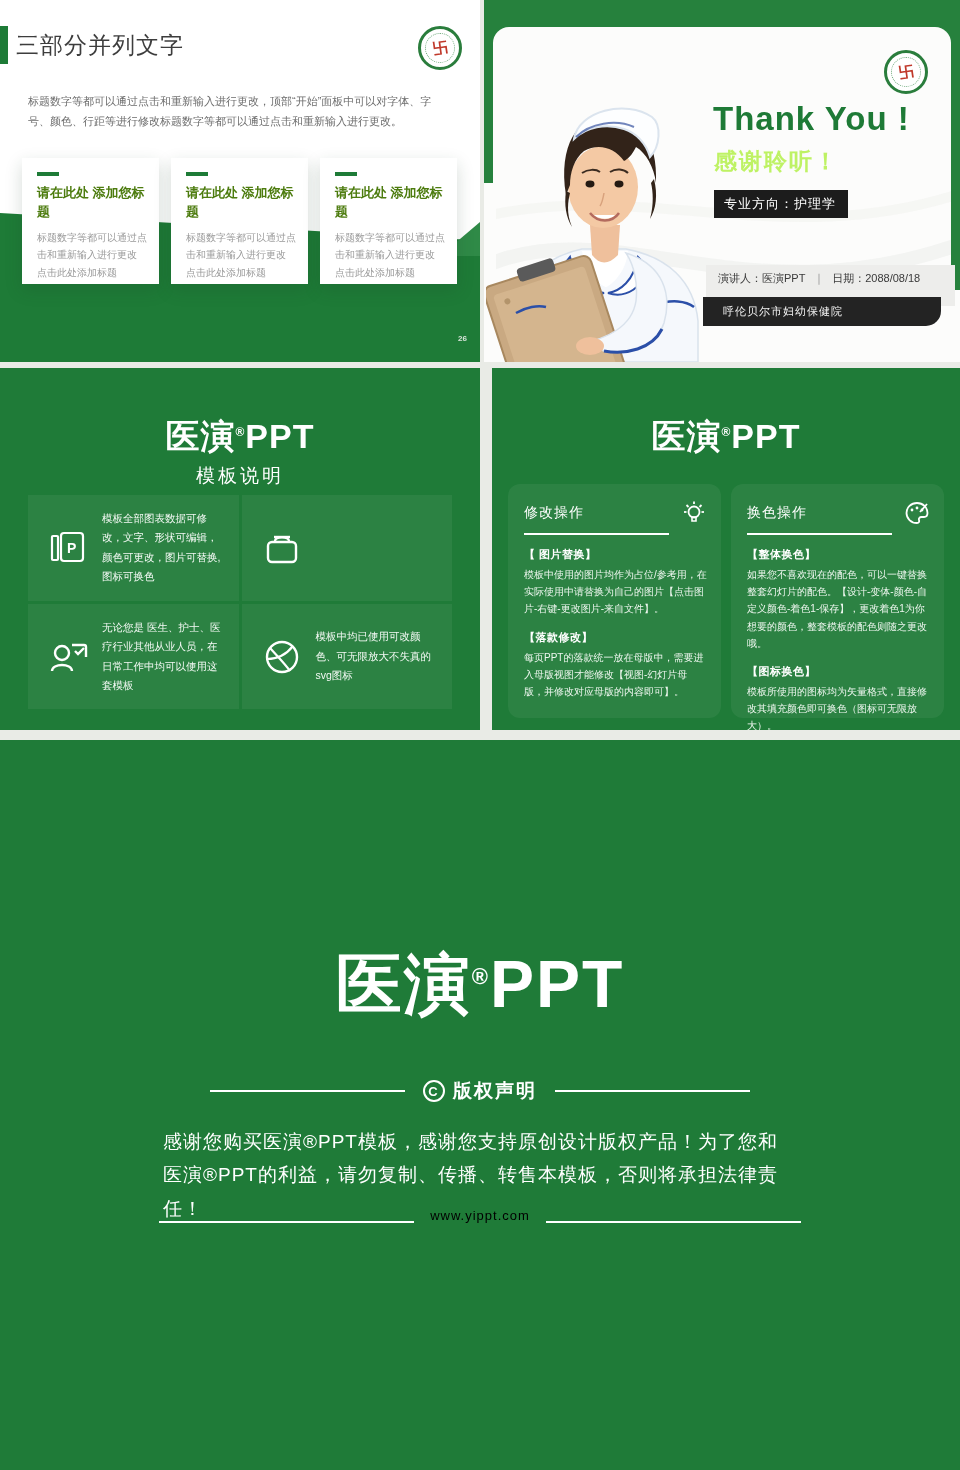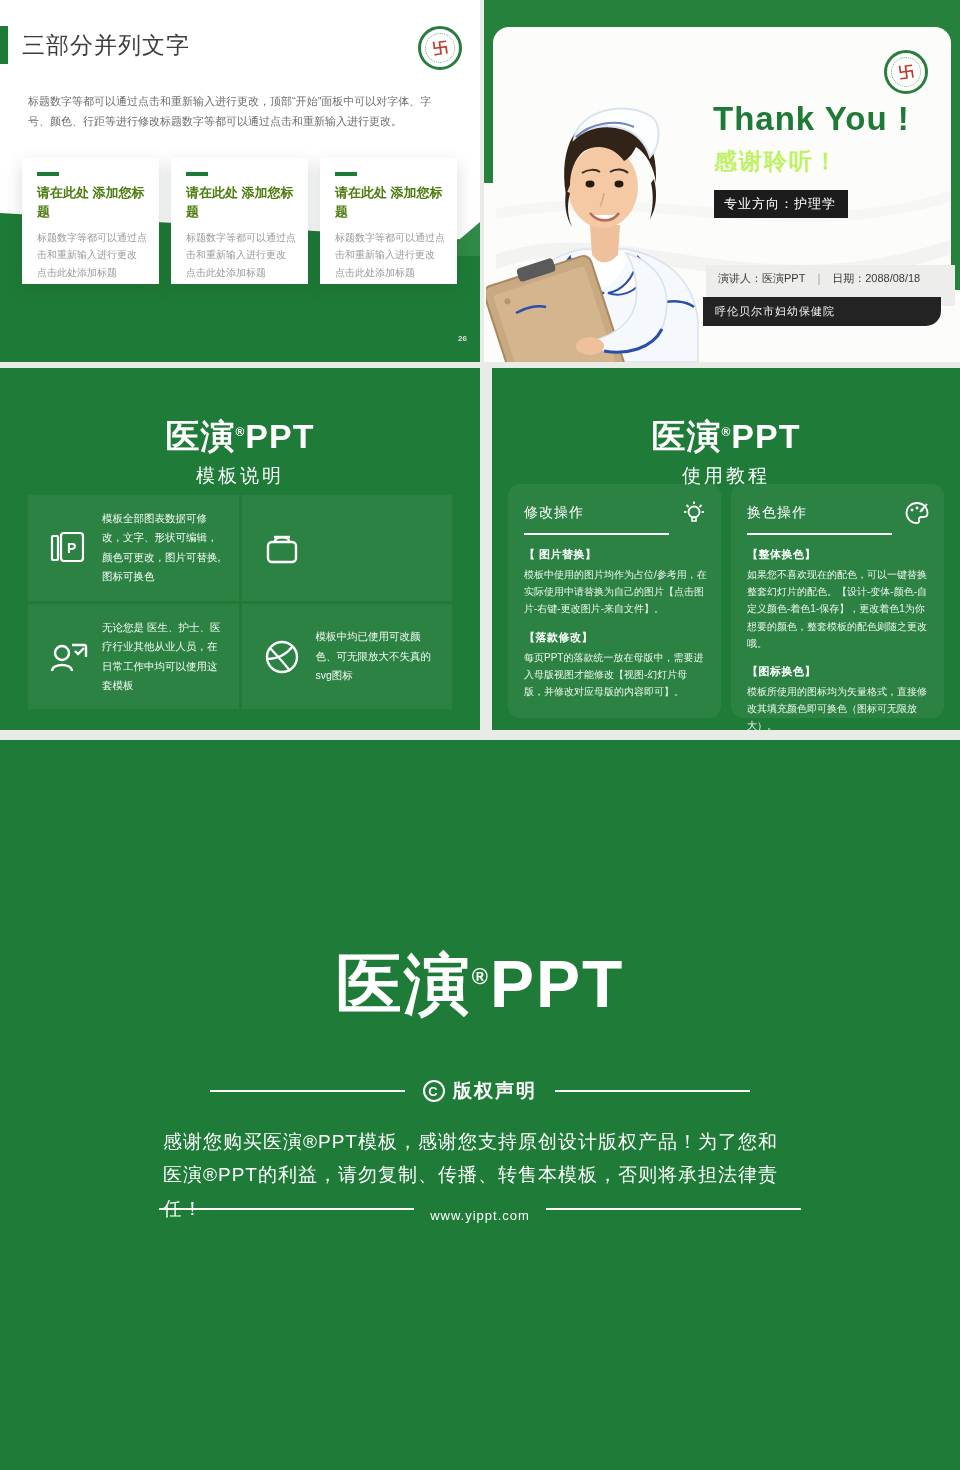--- a/index.html
+++ b/index.html
@@ -7,21 +7,21 @@
   body {
     font-family:"Liberation Sans","DejaVu Sans",sans-serif;
     background:#e9ebe6;
     position:relative; width:960px; height:1470px; overflow:hidden;
   }
   .abs { position:absolute; }
 
   
   .slide1 { left:0; top:0; width:480px; height:362px; background:#ffffff; overflow:hidden; }
   .s1-bar { left:0; top:26px; width:8px; height:38px; background:#1e7b37; }
-  .s1-title { left:22px; top:30px; font-size:23px; color:#3d3d3d; letter-spacing:1px; }
+  .s1-title { left:16px; top:30px; font-size:23px; color:#3d3d3d; letter-spacing:1px; }
   .s1-body { left:28px; top:92px; width:424px; font-size:11px; line-height:1.8; color:#6d6d6d; }
   .s1-green { left:0; top:200px; width:480px; height:162px; background:#1e7b37;
               clip-path:polygon(0 8%, 100% 25%, 100% 100%, 0 100%); }
   .s1-green-accent { left:440px; top:222px; width:40px; height:34px; background:#2f8a47;
               clip-path:polygon(100% 0, 100% 100%, 0 100%); }
   .s1-cards { left:22px; top:158px; width:436px; display:flex; gap:12px; }
   .s1-card { width:137px; height:126px; background:#ffffff; box-shadow:0 6px 16px rgba(30,60,40,.18);
              padding:14px 12px 10px 15px; }
   .s1-dash { width:22px; height:4px; background:#1e7b37; margin-bottom:8px; }
   .s1-card-title { font-size:13px; font-weight:bold; color:#4d7c0f; line-height:1.45; margin-bottom:8px; }
@@ -36,21 +36,21 @@
   .s2-wave { left:0; top:120px; width:476px; height:242px; opacity:.65; }
   .s2-logo { right:32px; top:50px; }
   .s2-en { left:229px; top:100px; font-size:33px; font-weight:bold; color:#1e7a36; letter-spacing:1px; }
   .s2-cn { left:230px; top:146px; font-size:23px; font-weight:bold; color:#bef264; letter-spacing:2px; }
   .s2-badge { left:230px; top:190px; background:#1c1c1c; color:#ffffff; font-size:13px;
               padding:5px 12px 5px 10px; letter-spacing:1px; }
   .s2-meta { left:222px; top:265px; width:249px; background:#ededeb; color:#3a3a3a; font-size:11px;
              padding:6px 0 20px 12px; white-space:nowrap; }
   .s2-meta .sep { color:#8a8a8a; margin:0 8px; }
   .s2-hospital { left:219px; top:297px; width:238px; background:#232323; color:#f2f2f2; font-size:11px;
-                 padding:7px 0 7px 12px; border-radius:0 0 15px 0; letter-spacing:1px; }
+                 padding:7px 0 7px 20px; border-radius:0 0 15px 0; letter-spacing:1px; }
   .s2-nurse { left:2px; top:55px; width:232px; height:307px; }
 
   
   .seal { width:44px; height:44px; border-radius:50%; background:#ffffff; border:3px solid #2a7d3c;
           display:flex; align-items:center; justify-content:center; position:relative; }
   .seal .inner { width:30px; height:30px; border-radius:50%; border:1px dotted #6aa878;
                  display:flex; align-items:center; justify-content:center; }
   .seal .mark { color:#c0392b; font-size:15px; font-weight:bold; font-family:"Liberation Serif",serif; transform:rotate(-8deg); }
 
   
@@ -79,21 +79,21 @@
   
   .footer { left:0; top:740px; width:960px; height:730px; background:#1f7b38; }
   .f-logo { top:200px; width:100%; text-align:center; color:#ffffff; font-weight:800; font-size:66px; letter-spacing:2px; }
   .f-logo .reg { font-size:22px; vertical-align:super; }
   .f-copy-row { top:338px; width:100%; display:flex; align-items:center; justify-content:center; gap:18px; color:#ffffff; }
   .f-hline { width:195px; height:2px; background:#ffffff; }
   .f-copy-label { display:flex; align-items:center; gap:8px; font-size:19px; font-weight:bold; letter-spacing:2px; }
   .c-icon { width:22px; height:22px; border:2px solid #ffffff; border-radius:50%; display:flex;
             align-items:center; justify-content:center; font-size:13px; font-weight:bold; }
   .f-para { top:385px; left:163px; width:640px; color:#ffffff; font-size:19px; line-height:1.75; letter-spacing:1px; }
-  .f-site-row { top:468px; width:100%; display:flex; align-items:flex-start; justify-content:center; gap:16px; color:#ffffff; }
+  .f-site-row { top:468px; width:100%; display:flex; align-items:flex-end; justify-content:center; gap:16px; color:#000000; }
   .f-hline2 { width:255px; height:2px; background:#ffffff; }
   .f-site { font-size:13px; letter-spacing:1px; }
 </style>
 </head>
 <body>
 
 <div class="abs slide1">
   <div class="abs s1-bar"></div>
   <div class="abs s1-title">三部分并列文字</div>
   <div class="abs s2-logo" style="right:18px;top:26px;">
@@ -242,21 +242,20 @@
       </svg>
       <div class="s3-text">模板中均已使用可改颜色、可无限放大不失真的svg图标</div>
     </div>
   </div>
 </div>
 
 <div class="abs slide4">
   <div class="abs g-logo s3-logo">
     <span class="g-logo-main"><span>医演</span><span class="reg">®</span><span>PPT</span></span>
   </div>
-  <div class="abs g-sub s3-sub">使用教程</div>
 
   <div class="abs s4-panels">
     <div class="s4-panel">
       <div class="s4-head">
         <span class="s4-head-title">修改操作</span>
         <svg class="s4-head-icon" viewBox="0 0 26 26">
           <circle cx="13" cy="12" r="5.5" fill="none" stroke="currentColor" stroke-width="1.8"></circle>
           <path d="M11,17 L15,17 L15,21 L11,21 Z" fill="none" stroke="currentColor" stroke-width="1.6"></path>
           <line x1="13" y1="1.5" x2="13" y2="4" stroke="currentColor" stroke-width="1.8"></line>
           <line x1="3" y1="12" x2="5.5" y2="12" stroke="currentColor" stroke-width="1.8"></line>

